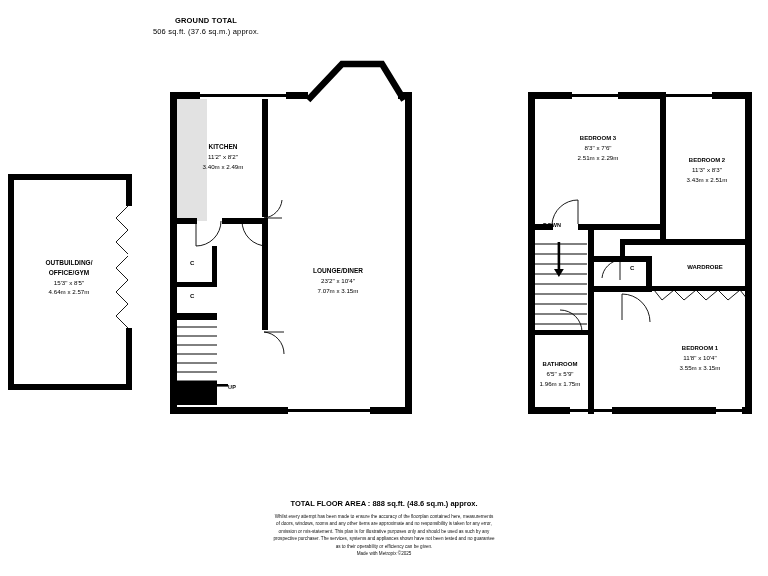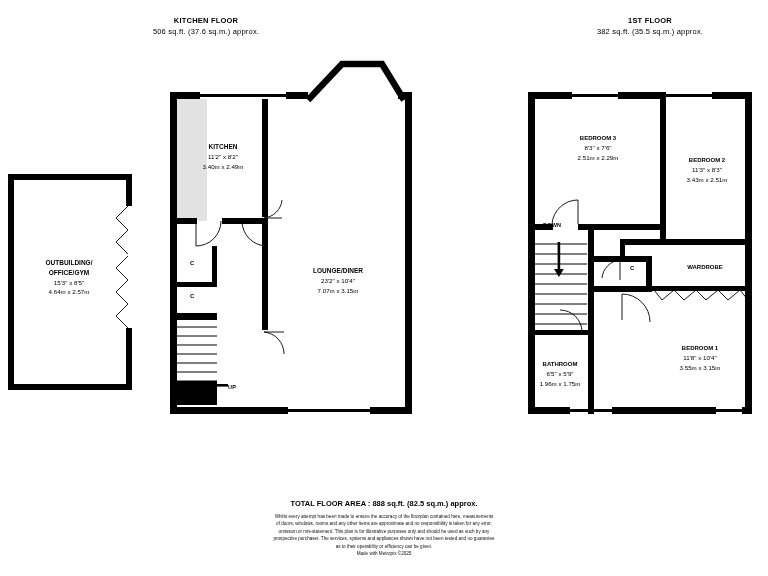--- a/index.html
+++ b/index.html
@@ -54,28 +54,24 @@
   }
 
   svg { position:absolute; overflow:visible; }
 </style>
 </head>
 <body>
 
 <div class="canvas">
 
   <div class="floor-title" style="left:106px; top:16px; width:200px;">
-    <span>KITCHEN FLOOR</span><br>
+    <span>GROUND TOTAL</span><br>
     <span class="sub">506 sq.ft. (37.6 sq.m.) approx.</span>
   </div>
 
-  <div class="floor-title" style="left:550px; top:16px; width:200px;">
-    <span>1ST FLOOR</span><br>
-    <span class="sub">382 sq.ft. (35.5 sq.m.) approx.</span>
-  </div>
 
   <div>
 
     <div class="wall" style="left:8px; top:174px; width:124px; height:6px;"></div>
     <div class="wall" style="left:8px; top:174px; width:6px; height:216px;"></div>
     <div class="wall" style="left:8px; top:384px; width:124px; height:6px;"></div>
     <div class="wall" style="left:126px; top:174px; width:6px; height:32px;"></div>
     <div class="wall" style="left:126px; top:328px; width:6px; height:62px;"></div>
 
     <svg style="left:114px; top:204px; width:22px; height:126px;">
@@ -303,21 +299,21 @@
       <span>BATHROOM</span><br>
       <span class="dim">6'5"  x 5'9"</span><br>
       <span class="dim">1.96m  x 1.75m</span>
     </div>
 
     <div class="room-label small" style="left:660px; top:263px; width:90px;">
       <span>WARDROBE</span>
     </div>
   </div>
 
-  <div class="total-area" style="left:0; top:499px;">TOTAL FLOOR AREA : 888 sq.ft. (82.5 sq.m.) approx.</div>
+  <div class="total-area" style="left:0; top:499px;">TOTAL FLOOR AREA : 888 sq.ft. (48.6 sq.m.) approx.</div>
 
   <div class="disclaimer" style="top:513px;">
     <span>Whilst every attempt has been made to ensure the accuracy of the floorplan contained here, measurements</span><br>
     <span>of doors, windows, rooms and any other items are approximate and no responsibility is taken for any error,</span><br>
     <span>omission or mis-statement. This plan is for illustrative purposes only and should be used as such by any</span><br>
     <span>prospective purchaser. The services, systems and appliances shown have not been tested and no guarantee</span><br>
     <span>as to their operability or efficiency can be given.</span><br>
     <span>Made with Metropix ©2025</span>
   </div>
 

